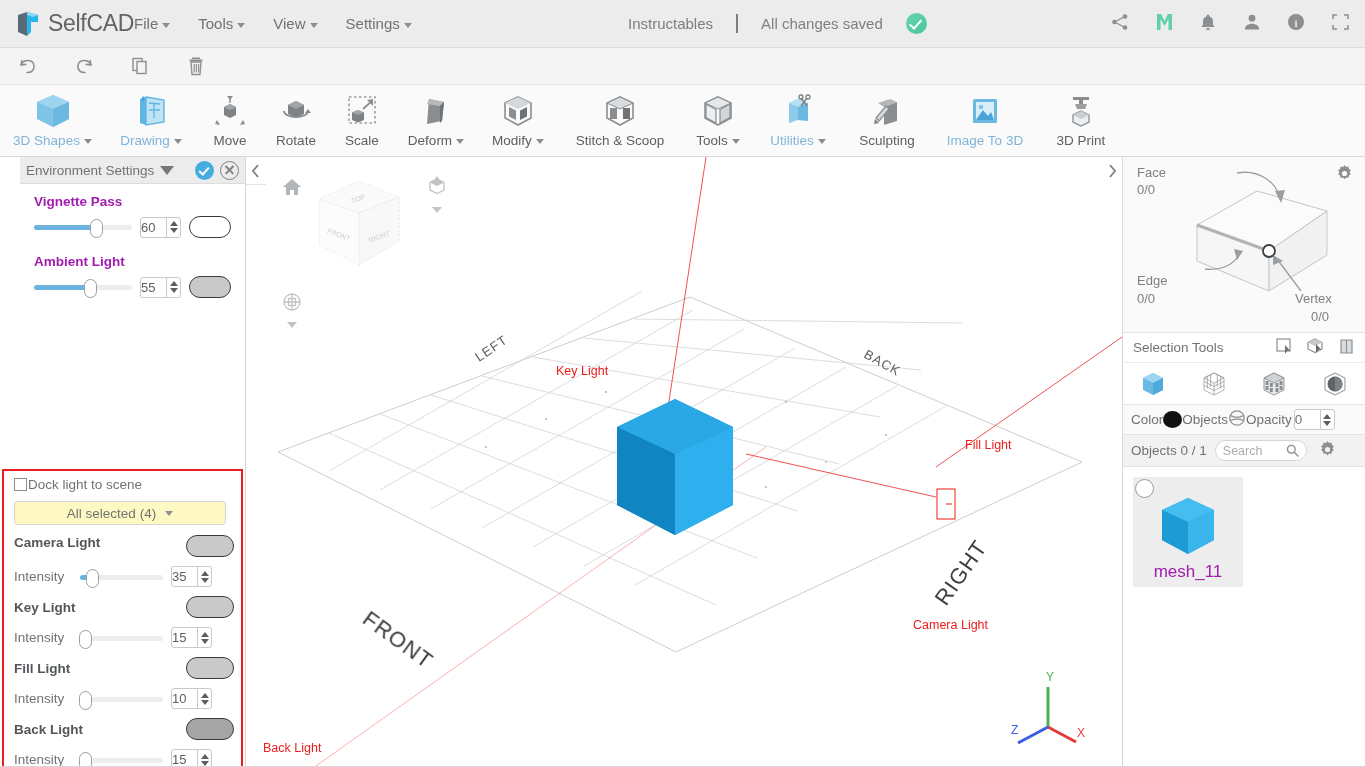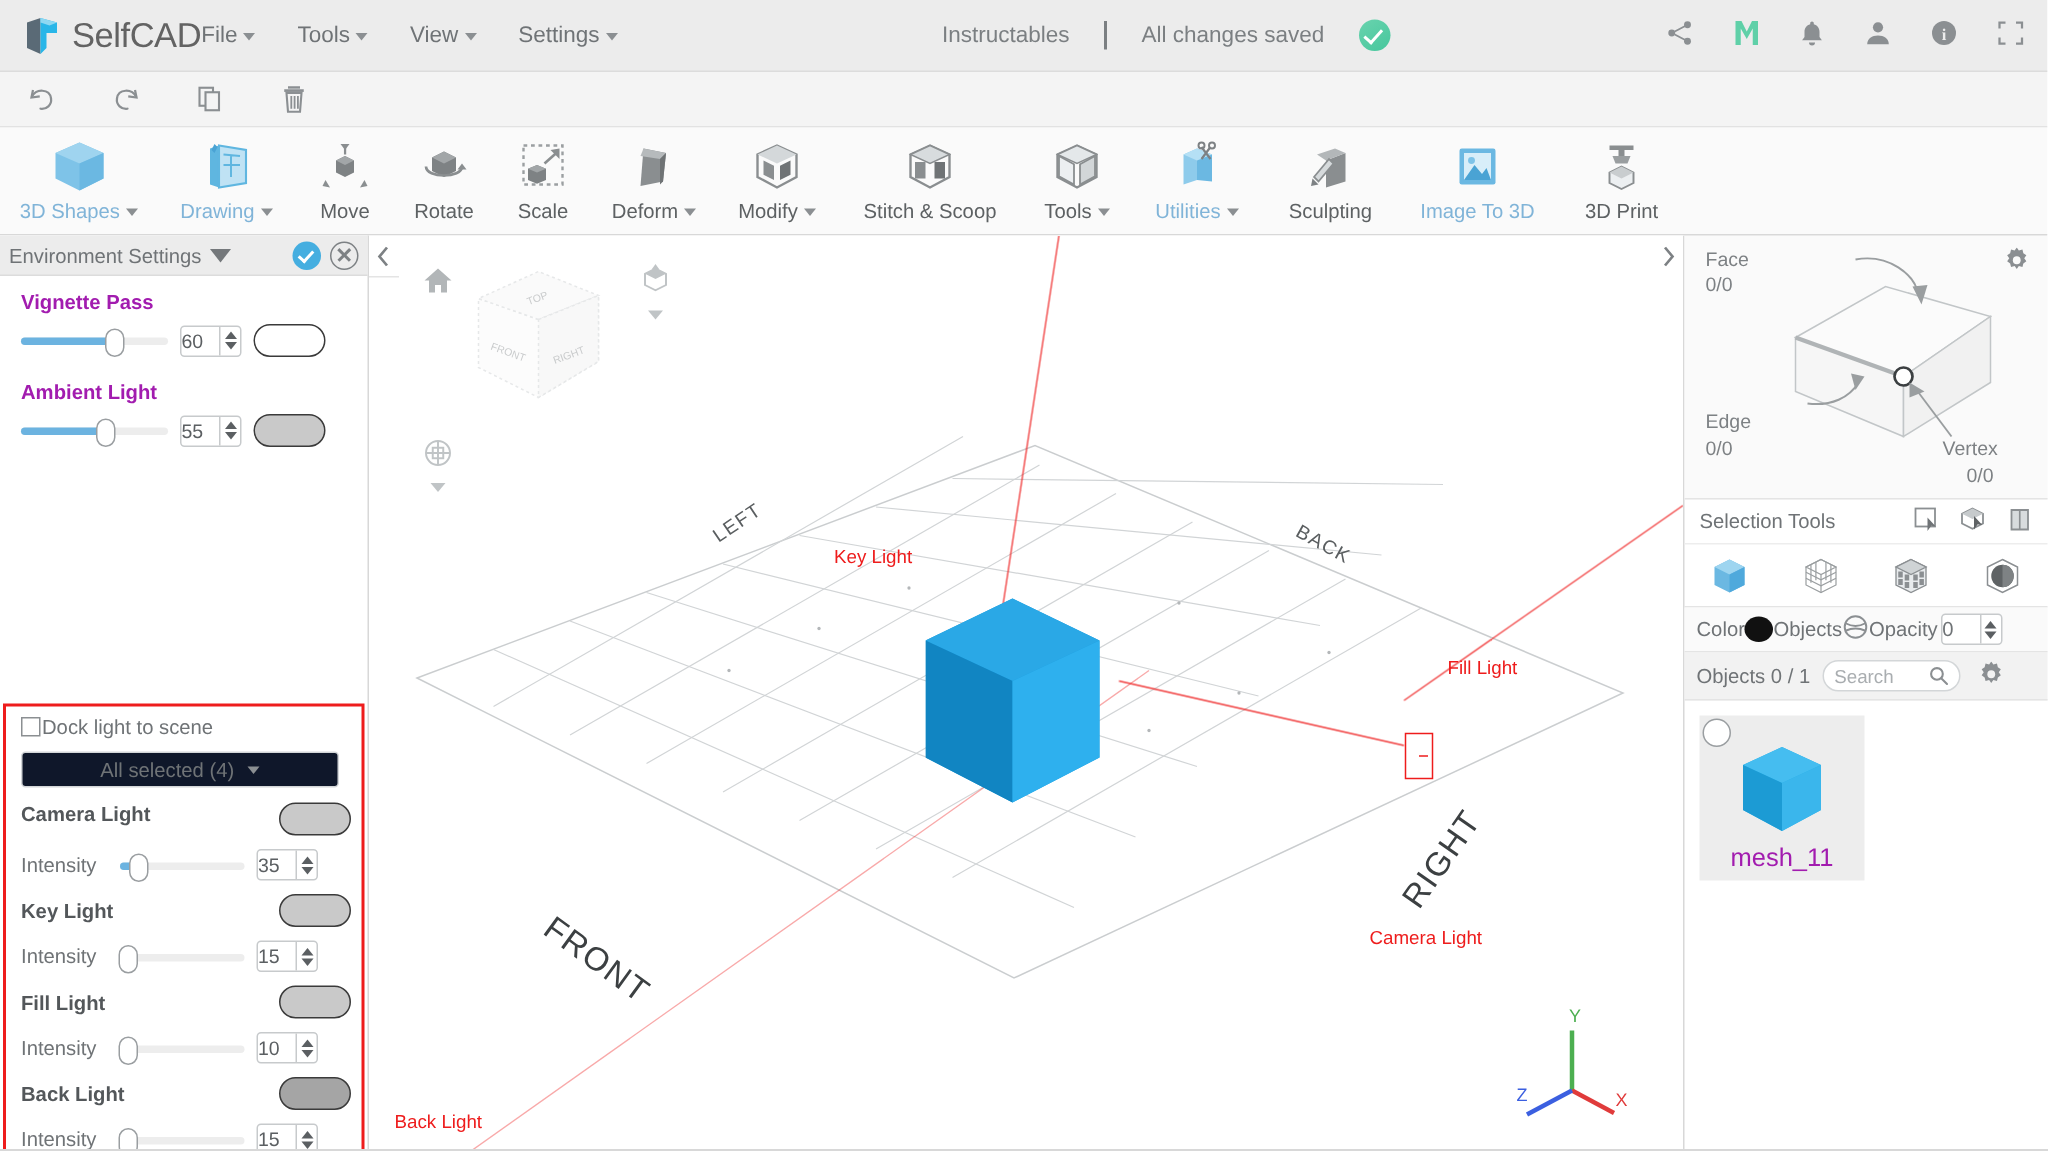--- a/index.html
+++ b/index.html
@@ -51,21 +51,21 @@
   .tool .ico { height:40px; display:flex; align-items:center; justify-content:center;}
   .tool .lbl { font-size:13.5px; color:#5d6163; margin-top:2px; white-space:nowrap;}
   .tool.blue .lbl { color:#80b4d8; }
   .findtool { position:absolute; right:16px; top:103px; width:120px; height:30px;
     border:1px solid #d5d5d5; border-radius:16px; background:#fff;
     display:flex;align-items:center;justify-content:center;gap:7px;cursor:text;}
   .findtool span{font-size:13.5px;color:#a9adb0;}
 
   
   .leftpanel { position:absolute; top:157px; left:0; width:246px; height:610px;
-    background:#fff; border-right:1px solid #d8d8d8; }
+    background:#fff; border-right:1px solid #d8d8d8;padding-left:20px; }
   .lp-header { height:27px; background:#ececec; border-bottom:1px solid #dcdcdc;
     display:flex; align-items:center; padding:0 6px; gap:6px;}
   .lp-title { font-size:13.5px; color:#6f7376; }
   .tri-down { width:0;height:0;border-left:7px solid transparent;border-right:7px solid transparent;
     border-top:9px solid #74787b; }
   .lp-ok { width:19px;height:19px;border-radius:50%;background:#45aee0;position:relative;cursor:pointer;}
   .lp-ok:after{content:"";position:absolute;left:6px;top:4px;width:4px;height:8px;
     border:solid #fff;border-width:0 2px 2px 0;transform:rotate(42deg);}
   .lp-x { width:19px;height:19px;border-radius:50%;border:1.6px solid #7d8184;position:relative;cursor:pointer;}
   .lp-x:before,.lp-x:after{content:"";position:absolute;left:3px;top:7.5px;width:11px;height:1.8px;background:#7d8184;}
@@ -87,21 +87,21 @@
   .spin i { display:block;width:0;height:0;border-left:4px solid transparent;border-right:4px solid transparent;}
   .spin i.up{border-bottom:5px solid #5b5f62;} .spin i.dn{border-top:5px solid #5b5f62;}
   .toggle { width:48px; height:22px; border-radius:11px; border:1.6px solid #3a3a3a; cursor:pointer;}
   .toggle.off { background:#fff; }
   .toggle.on  { background:#c9c9c9; }
   .toggle.dark{ background:#a5a5a5; }
 
   .redbox { position:absolute; left:2px; top:312px; width:241px; height:330px;
             border:2px solid #ee1c1c; }
   .chk { width:13px;height:13px;border:1.4px solid #8b8f92;background:#fff;display:inline-block;}
-  .selectbox { width:212px;height:24px;border:1px solid #d3d6d8;border-radius:3px;background:#0f172a;
+  .selectbox { width:212px;height:24px;border:1px solid #d3d6d8;border-radius:3px;background:#fef9c3;
      display:flex;align-items:center;justify-content:center;gap:5px;cursor:pointer;}
   .selectbox span{font-size:13.5px;color:#6f7376;}
   .lightname { font-size:13.5px; font-weight:bold; color:#53575a; line-height:15px;}
   .intlabel { font-size:13.5px; color:#6f7376; width:58px;}
 
   
   .viewport { position:absolute; top:157px; left:246px; width:876px; height:610px;
      background:#fff; overflow:hidden;}
   .vp-collapse-l { position:absolute; left:0px; top:0px; width:20px;height:28px;
      display:flex;align-items:center;justify-content:center;cursor:pointer;color:#7d8184;

